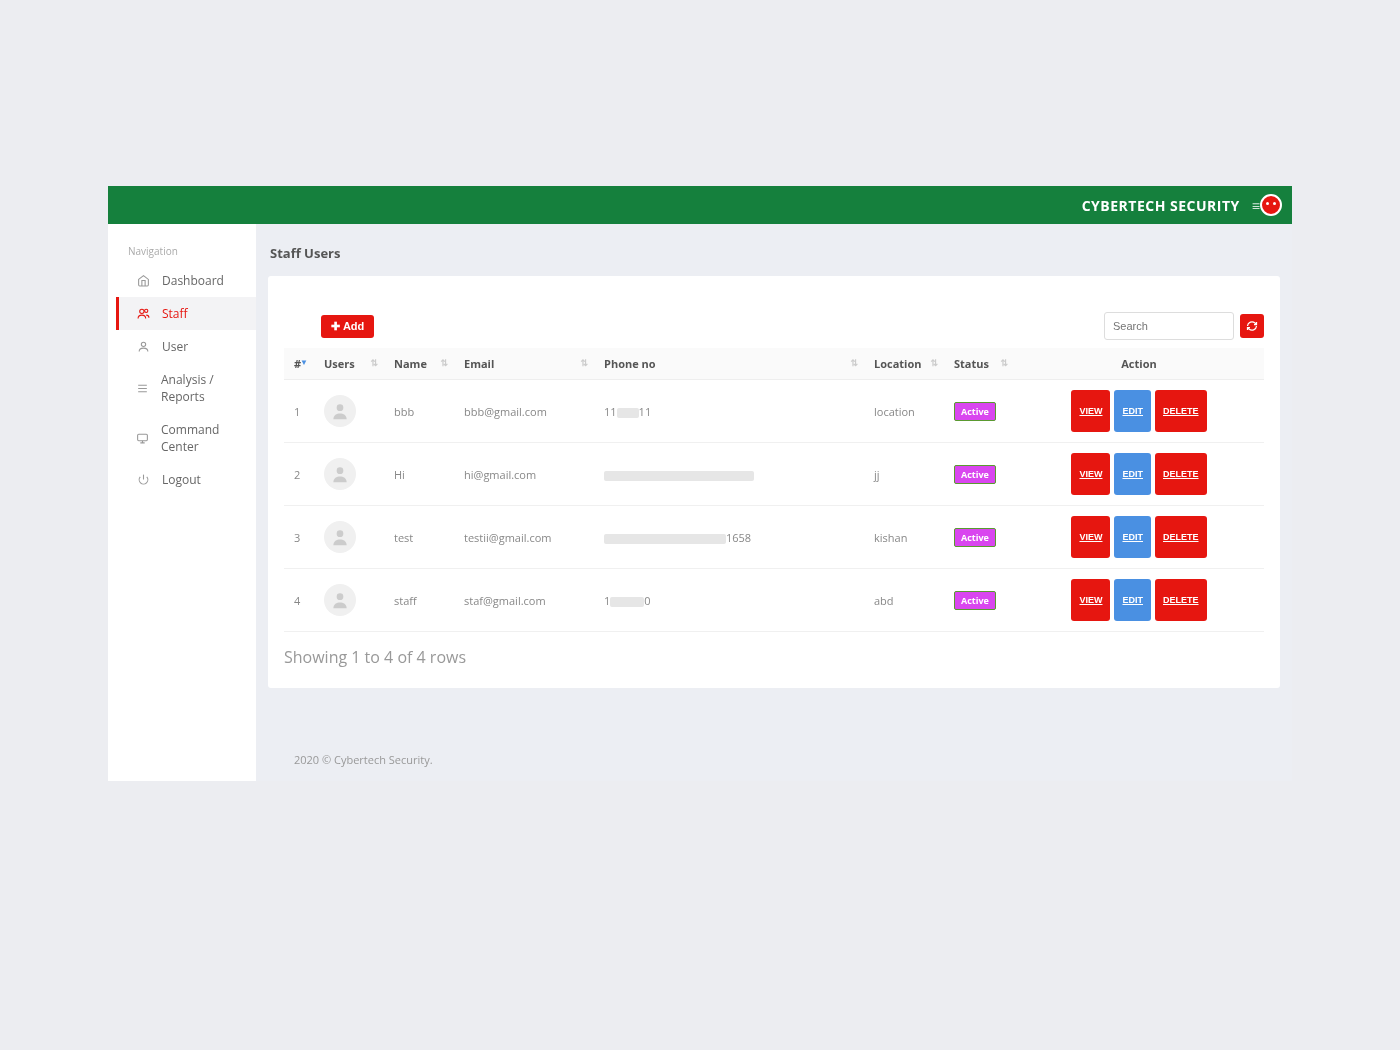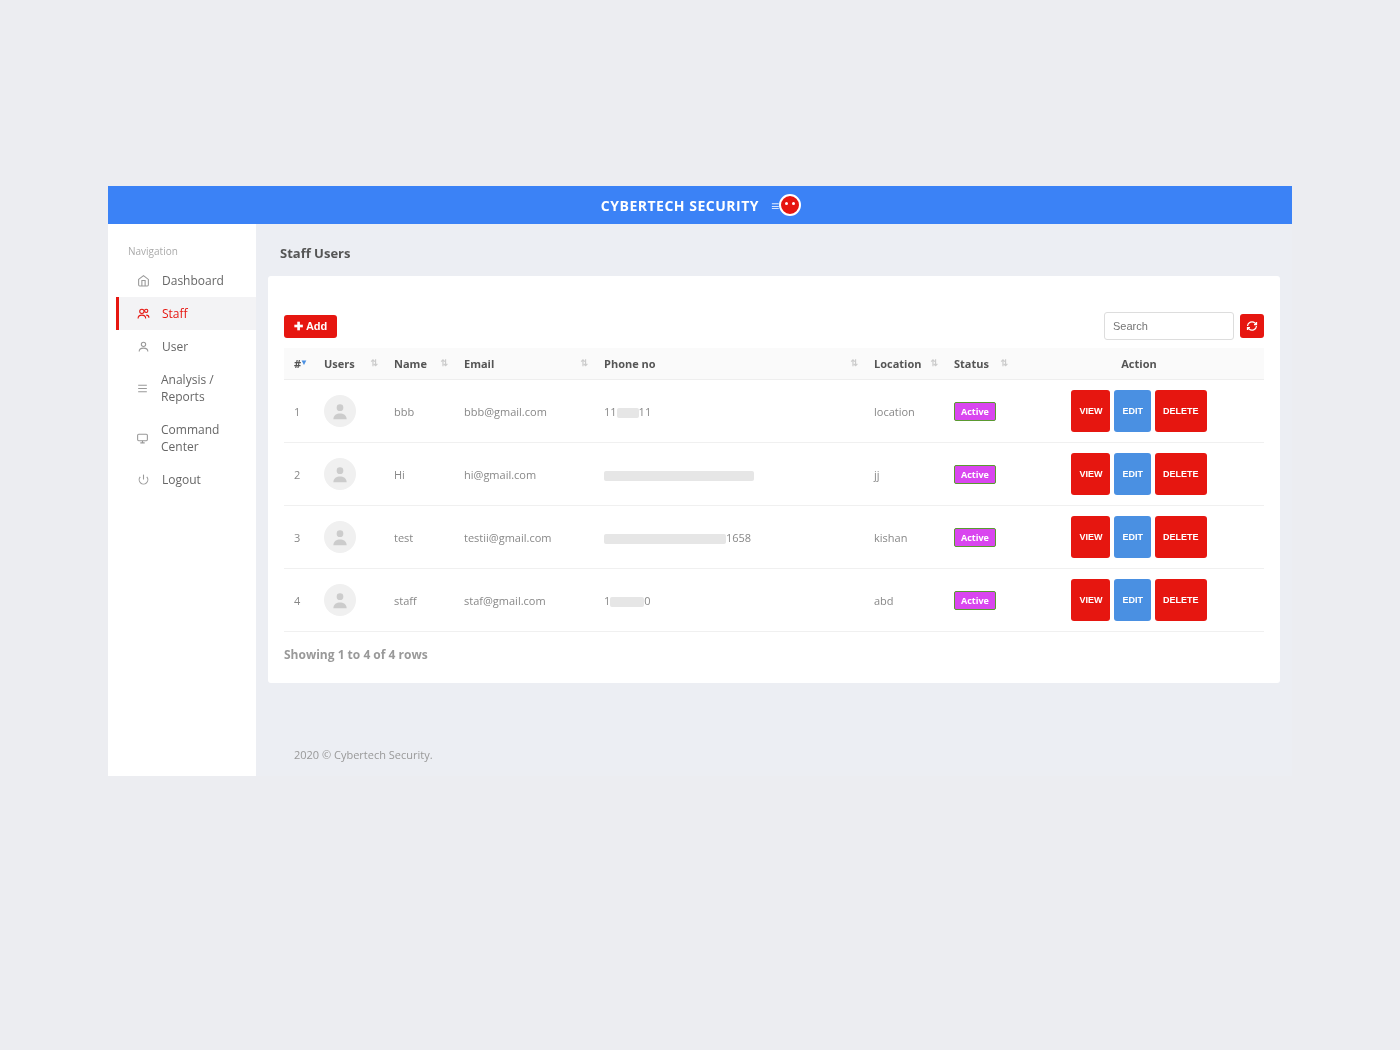--- a/index.html
+++ b/index.html
@@ -9,25 +9,25 @@
   font-size: 13px;
   color: #666;
 }
 .app {
   width: 1184px;
   margin: 186px auto 0;
   background: #eceef3;
 }
 .topbar {
   height: 38px;
-  background: #3b82f6;
+  background: #15803d;
   display: flex;
   align-items: center;
   padding: 0 10px 0 12px;
-  justify-content: center;
+  justify-content: flex-end;
 }
 .brand-wrap { display: flex; align-items: center; gap: 12px; }
 .brand {
   color: #fff;
   font-weight: 700;
   font-size: 14px;
   letter-spacing: .5px;
 }
 .hamburger { color: #fff; opacity: .8; font-size: 14px; cursor: pointer; }
 .avatar-top {
@@ -60,36 +60,36 @@
 }
 .nav-item .icon { width:14px; height:14px; display:flex; align-items:center; justify-content:center; color:#999; }
 .nav-item.active {
   background:#f3f3f5;
   border-left: 3px solid #e61610;
   padding-left: 17px;
   color:#e61610;
 }
 .nav-item.active .icon { color:#e61610; }
 .main { flex:1; padding: 14px 12px 0 12px; }
-.page-title { font-weight:700; color:#555; font-size:13px; margin: 6px 12px 14px; }
+.page-title { font-weight:700; color:#555; font-size:13px; margin: 6px 2px 14px; }
 .card {
   background:#fff; border-radius:3px;
   padding: 36px 16px 20px; margin-bottom: 50px;
 }
 .card-toolbar {
   display:flex; justify-content:space-between; align-items:center;
   margin-bottom: 8px;
 }
 .btn {
   border:none; border-radius:3px; padding:5px 10px;
   font-size:11px; color:#fff; cursor:pointer; font-weight:600;
 }
-.btn-red { background:#e61610; }
+.btn-red { background:#e61610;margin-left:37px; }
 .btn-blue { background:#4a90e2; }
-.btn-sm { font-size:9px; padding:16px 8px; }
+.btn-sm { font-size:9px; padding:16px 8px;text-decoration:underline; }
 .search-wrap { display:flex; gap:6px; align-items:center; }
 .search-input {
   border:1px solid #ddd; border-radius:3px;
   padding:7px 8px; font-size:11px; width:130px; color:#888;
 }
 .refresh {
   width:24px; height:24px; background:#e61610; border-radius:3px;
   display:flex; align-items:center; justify-content:center; color:#fff; cursor:pointer;
 }
 table { width:100%; border-collapse:collapse; }
@@ -110,21 +110,21 @@
   width:32px; height:32px; border-radius:50%; background:#f0f0f0;
   display:flex; align-items:center; justify-content:center; color:#ccc;
 }
 .badge {
   display:inline-block; background:#d946ef; color:#fff;
   font-size:9px; font-weight:700; padding:2px 6px; border-radius:2px;
   border: 1px solid #5a9a30;
 }
 .action-cell { text-align:center; white-space:nowrap; }
 .action-cell .btn { margin: 0 2px; }
-.pager { font-size:12px; color:#999; margin-top:14px;font-weight:bold; }
+.pager { font-size:16px; color:#999; margin-top:14px; }
 .footer { font-size:11px; color:#999; padding: 14px 2px; margin-left: 24px; }
 .phone-mask {
   display:inline-block; background:#e6e6e6; height:10px; border-radius:2px;
   vertical-align:middle;
 }
 svg { display:block; }
 </style>
 </head>
 <body>
 

